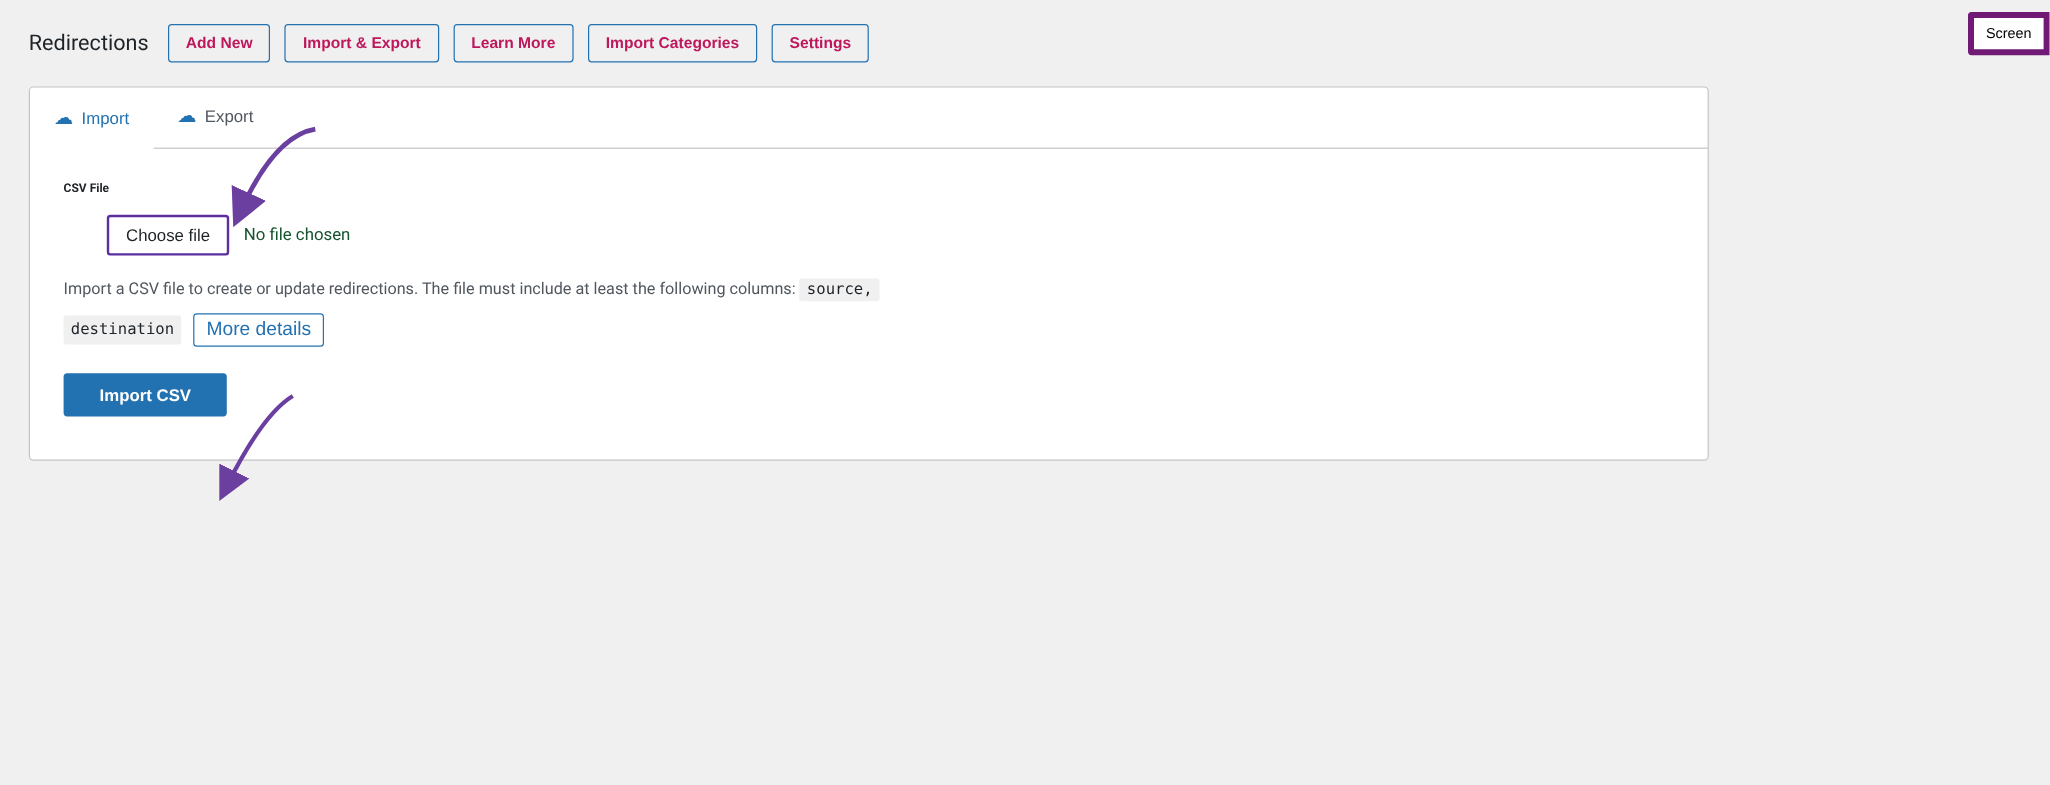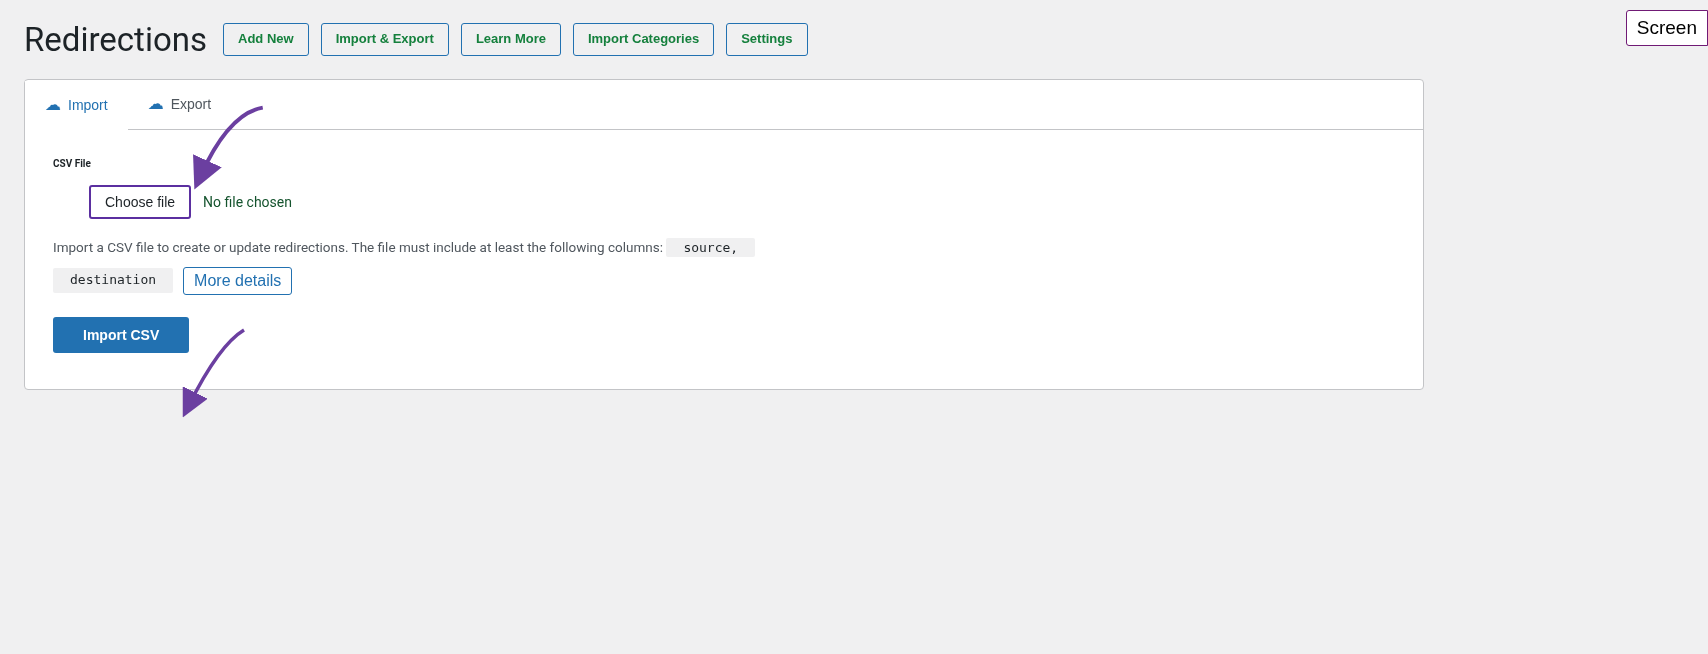--- a/index.html
+++ b/index.html
@@ -14,46 +14,46 @@
 
     .page-header {
       display: flex;
       align-items: center;
       gap: 12px;
       margin-bottom: 20px;
       flex-wrap: wrap;
     }
 
     .page-title {
-      font-size: 33px;
+      font-size: 18px;
       font-weight: 400;
       color: #1d2327;
       margin-right: 4px;
     }
 
     .header-btn {
       border: 1.5px solid #2271b1;
       background: transparent;
-      color: #15803d;
+      color: #be185d;
       padding: 6px 14px;
       font-size: 13px;
       font-weight: 600;
       border-radius: 3px;
       cursor: pointer;
       line-height: 1.4;
     }
 
     .screen-btn {
       position: fixed;
       top: 10px;
       right: 0;
       background: white;
-      border: 1px solid #701a75;
+      border: 5px solid #701a75;
       padding: 6px 10px;
-      font-size: 19px;
+      font-size: 12px;
       border-radius: 3px 0 0 3px;
       cursor: pointer;
     }
 
     .main-card {
       background: white;
       border: 1px solid #c3c4c7;
       border-radius: 4px;
       max-width: 1400px;
     }
@@ -132,21 +132,21 @@
     .description-text {
       font-size: 13.5px;
       color: #50575e;
       line-height: 1.6;
       margin-bottom: 8px;
     }
 
     .code-inline {
       font-family: monospace;
       background: #f0f0f1;
-      padding: 2px 17px;
+      padding: 2px 6px;
       border-radius: 2px;
       font-size: 13px;
       color: #1d2327;
       text-align: center;
     }
 
     .more-details-btn {
       border: 1px solid #2271b1;
       background: transparent;
       color: #2271b1;

